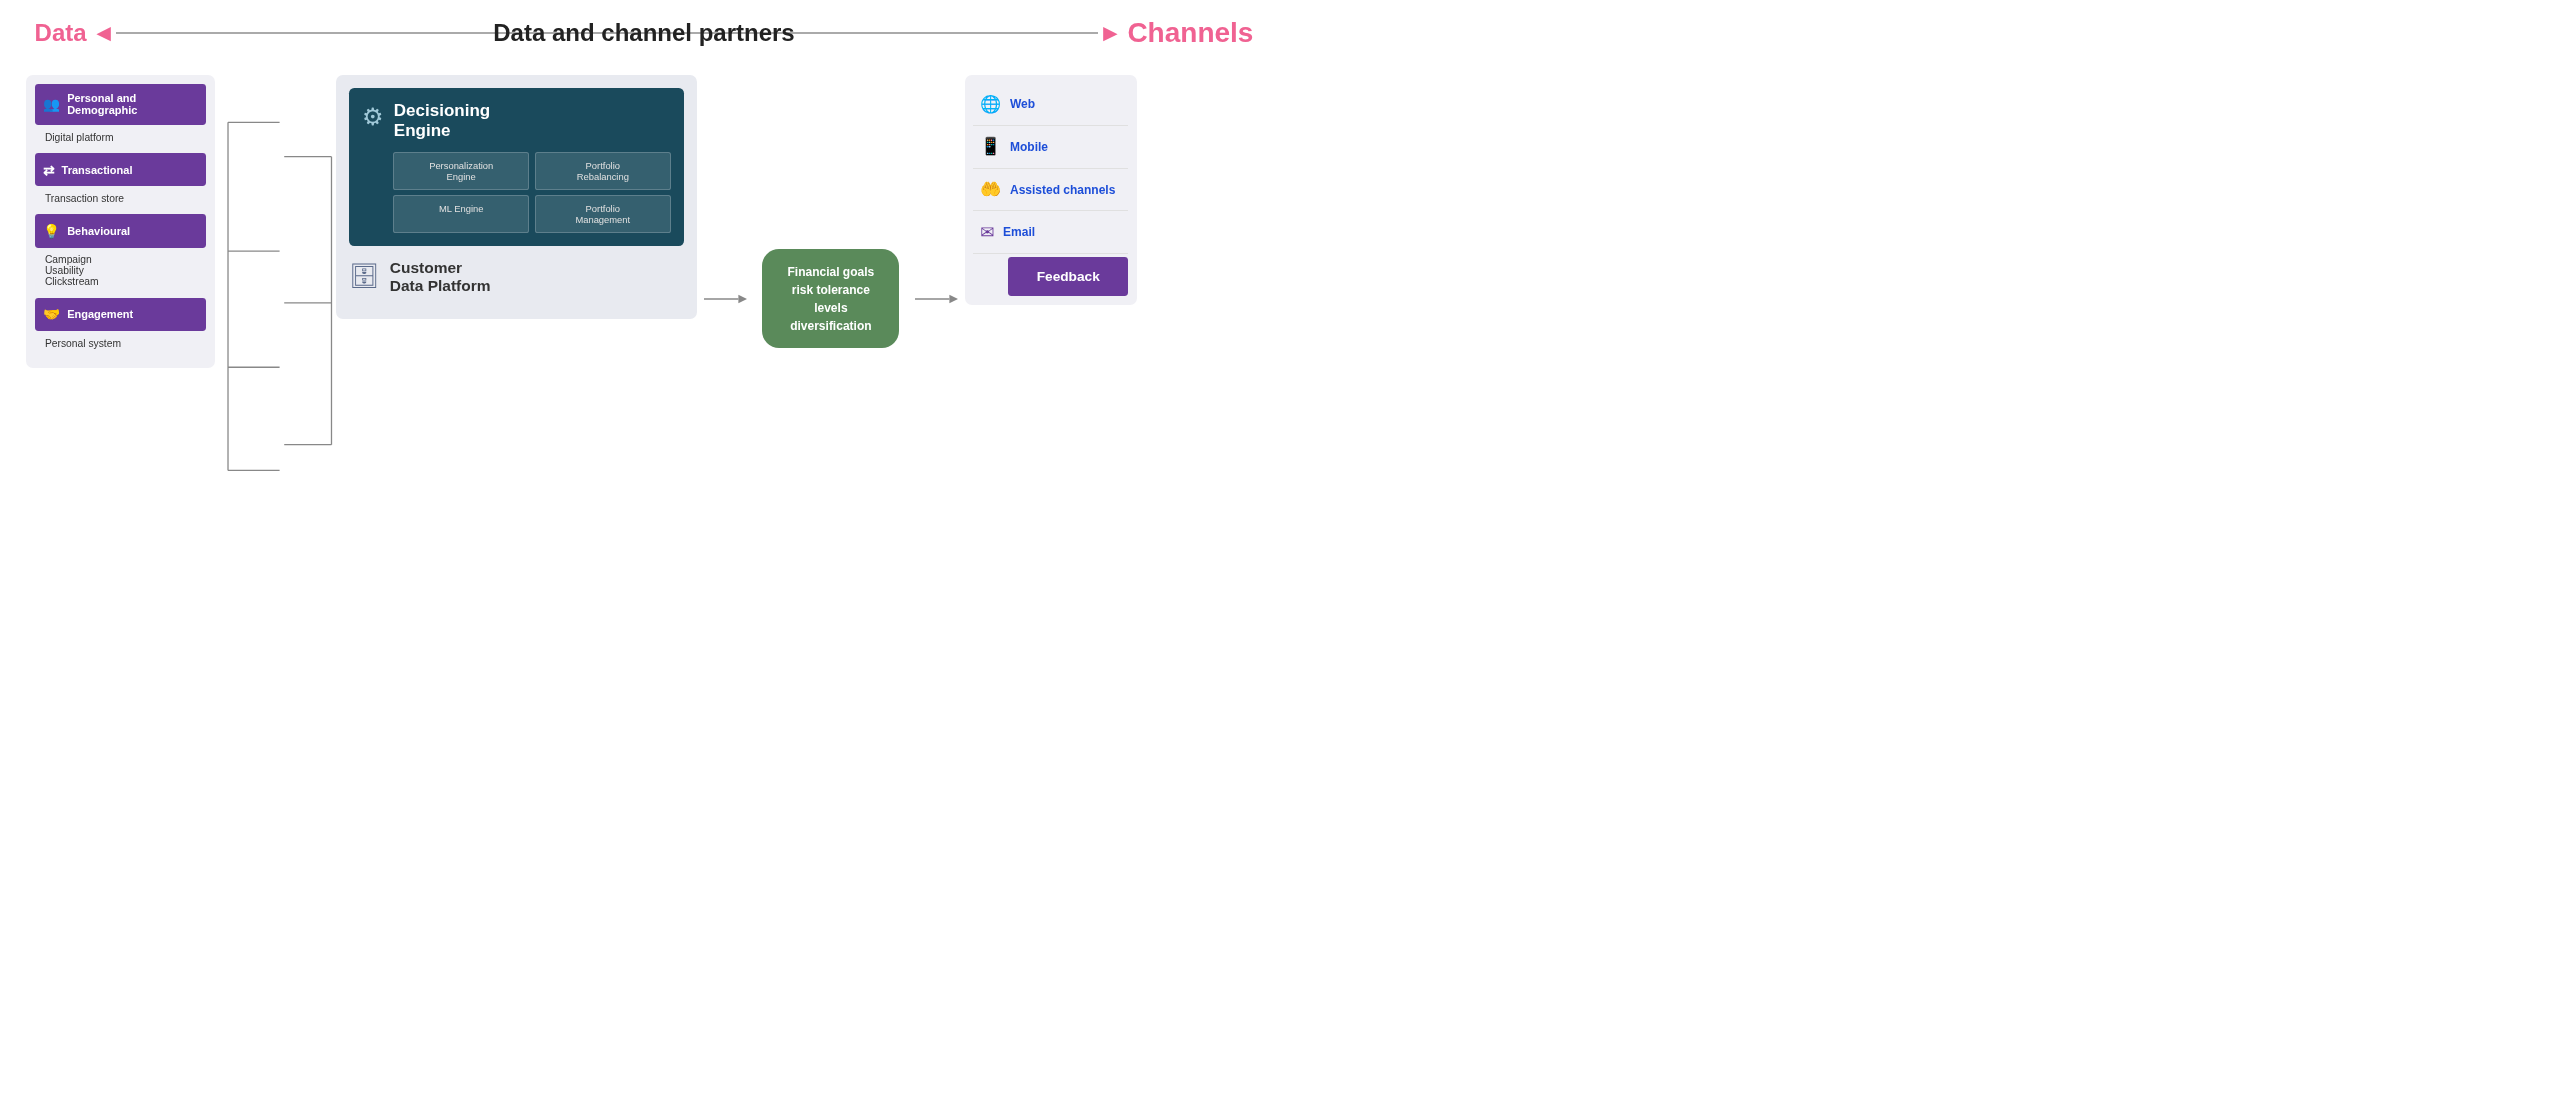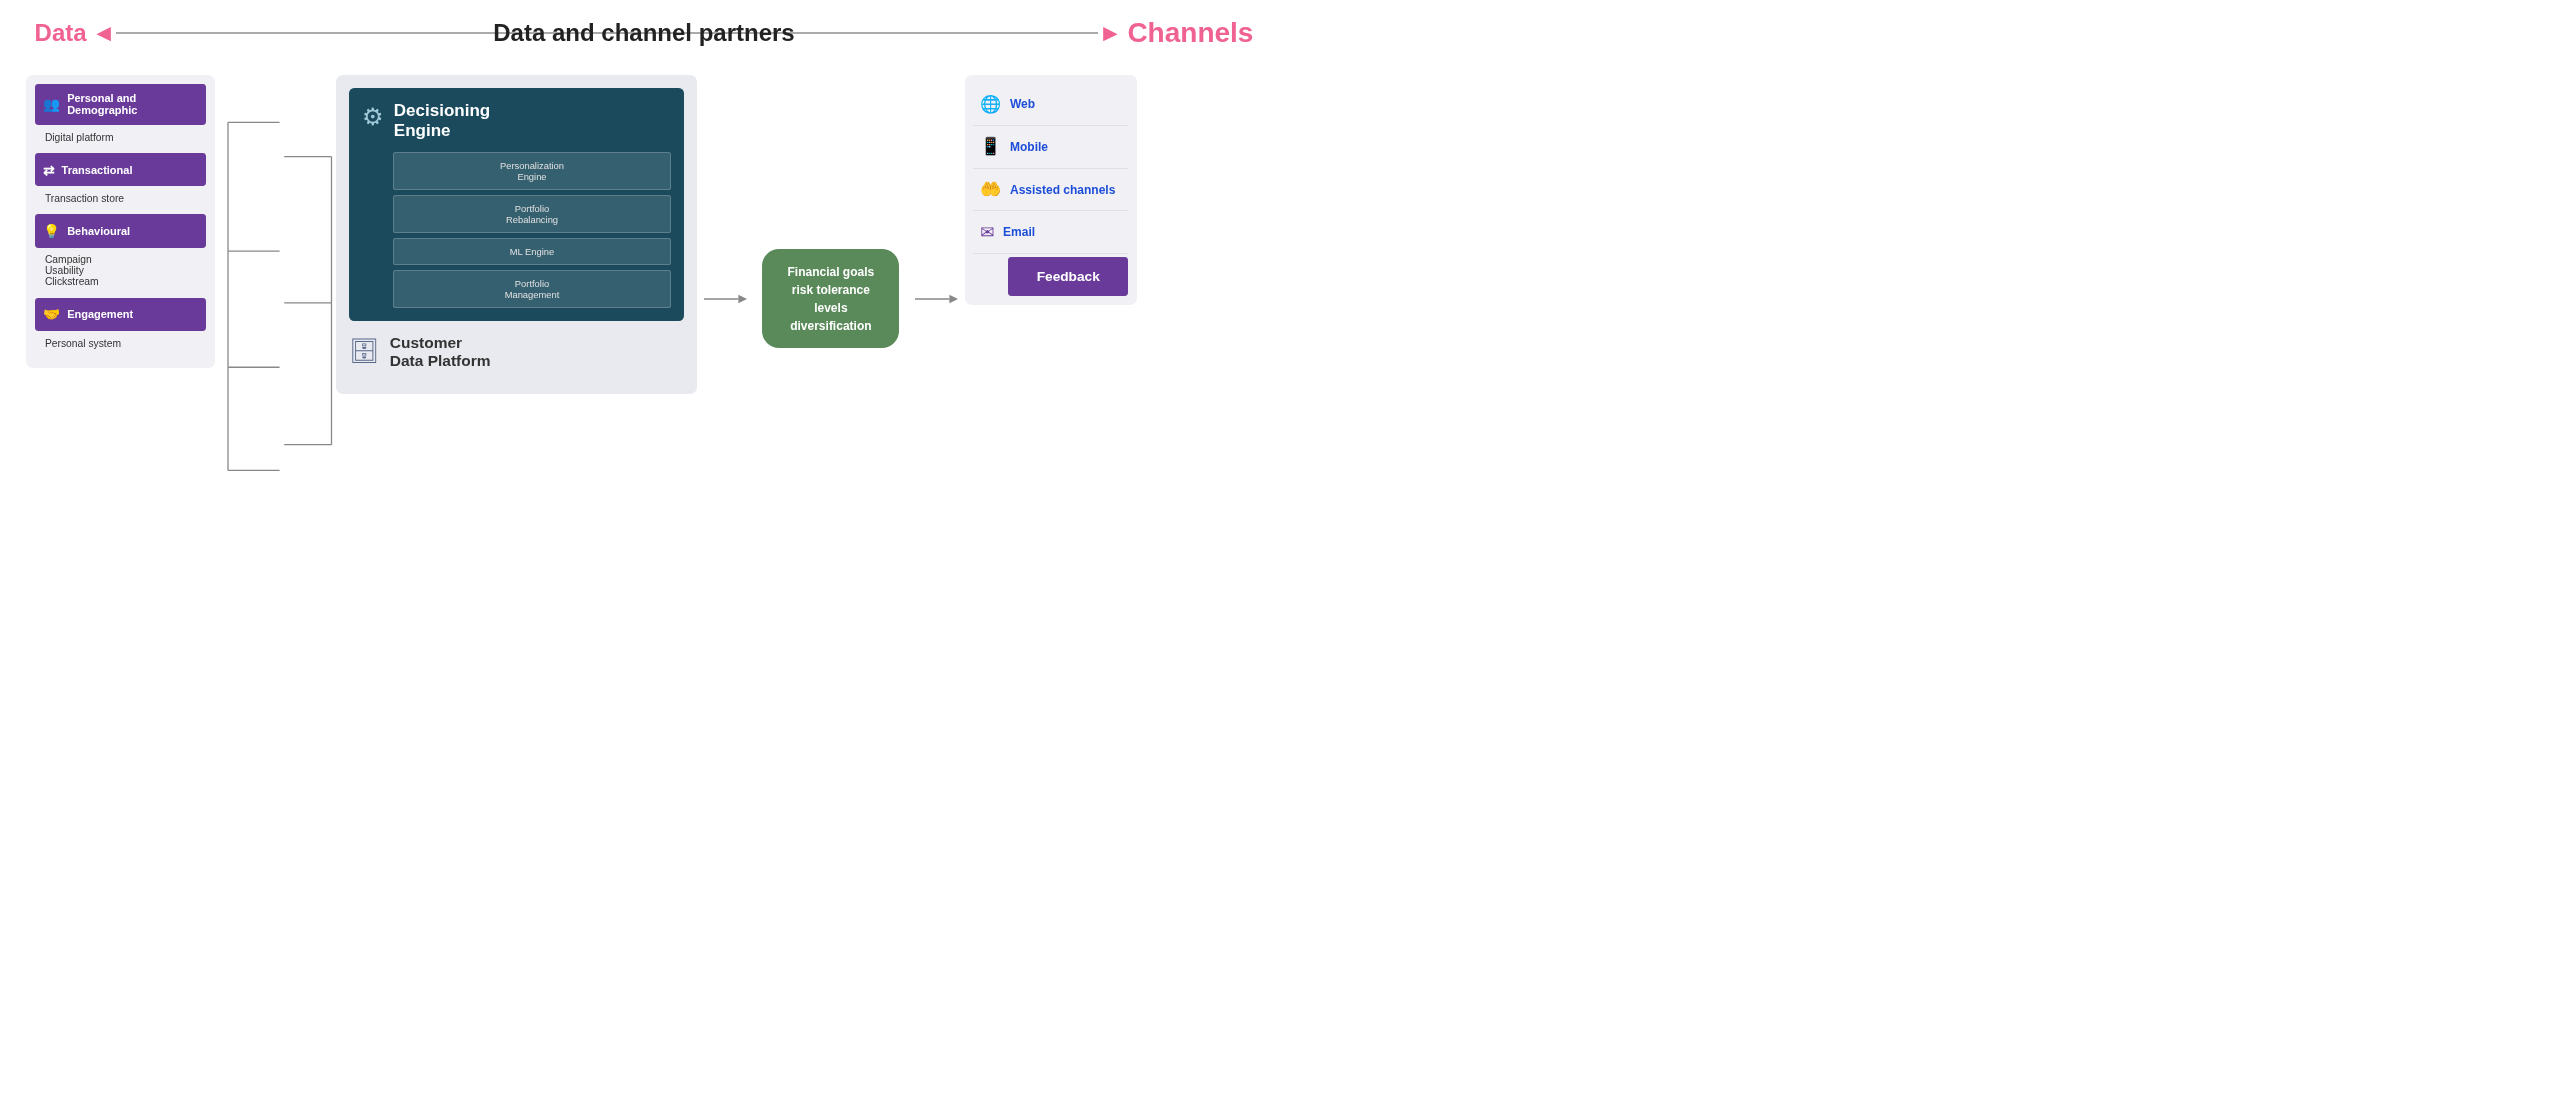--- a/index.html
+++ b/index.html
@@ -152,21 +152,21 @@
     }
 
     .decisioning-title {
       font-size: 17px;
       font-weight: 800;
       line-height: 1.2;
     }
 
     .decisioning-grid {
       display: grid;
-      grid-template-columns: 1fr;
+      grid-template-columns: 1fr 1fr;
       gap: 5.2px;
       margin-left: 31px;
     }
 
     .de-cell {
       background: rgba(255,255,255,0.12);
       border: 0.9px solid rgba(255,255,255,0.2);
       color: #e0e0e0;
       font-size: 9.4px;
       padding: 6.9px 8.6px;

